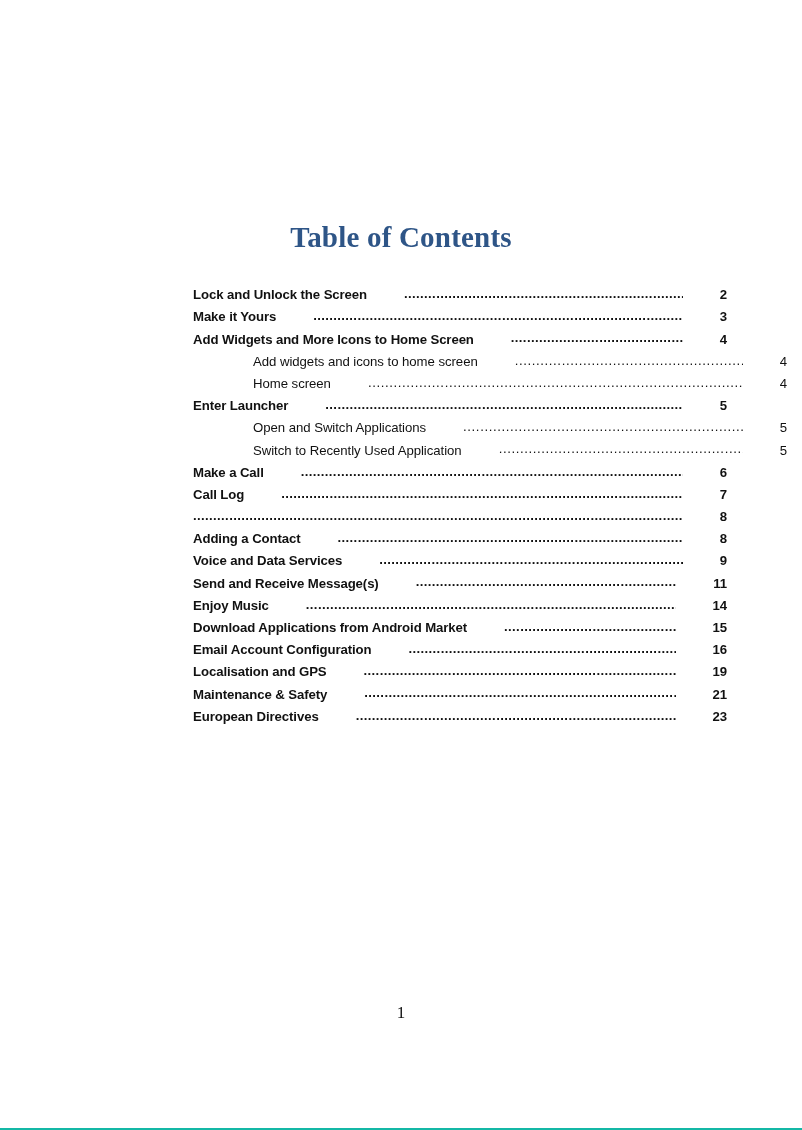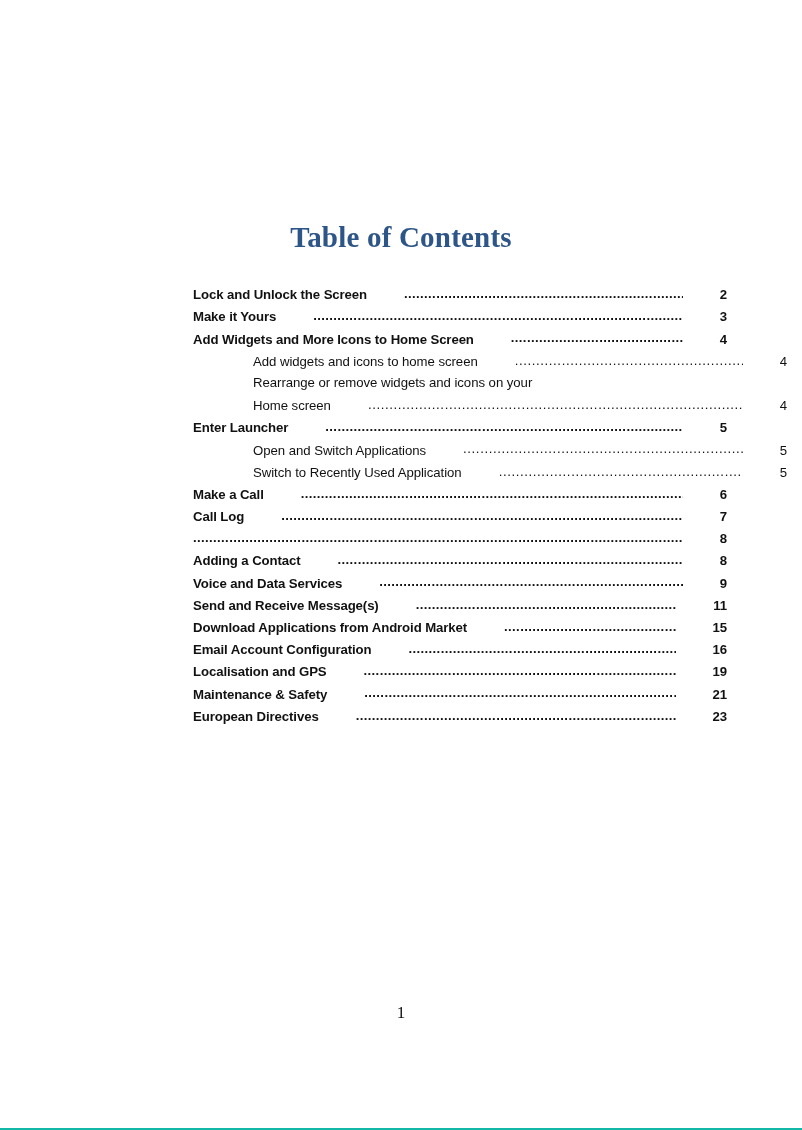--- a/index.html
+++ b/index.html
@@ -113,23 +113,20 @@
       <div class="toc-row level-1">
         <span class="entry-label">Add Widgets and More Icons to Home Screen </span>
         <span class="leader"></span>
         <span class="pageno">4</span>
       </div>
       <div class="toc-row level-2">
         <span class="entry-label">Add widgets and icons to home screen</span>
         <span class="leader"></span>
         <span class="pageno">4</span>
       </div>
-      <div class="toc-row level-2 nodots">
-        <span class="entry-label">Rearrange or remove widgets and icons on your</span>
-      </div>
       <div class="toc-row level-2">
         <span class="entry-label">Home screen </span>
         <span class="leader"></span>
         <span class="pageno">4</span>
       </div>
       <div class="toc-row level-1">
         <span class="entry-label">Enter Launcher </span>
         <span class="leader"></span>
         <span class="pageno">5</span>
       </div>
@@ -166,20 +163,25 @@
         <span class="entry-label">Voice and Data Services </span>
         <span class="leader"></span>
         <span class="pageno">9</span>
       </div>
       <div class="toc-row level-1">
         <span class="entry-label">Send and Receive Message(s)</span>
         <span class="leader"></span>
         <span class="pageno">11</span>
       </div>
       <div class="toc-row level-1">
+        <span class="entry-label">Enjoy Music </span>
+        <span class="leader"></span>
+        <span class="pageno">14</span>
+      </div>
+      <div class="toc-row level-1">
         <span class="entry-label">Download Applications from Android Market </span>
         <span class="leader"></span>
         <span class="pageno">15</span>
       </div>
       <div class="toc-row level-1">
         <span class="entry-label">Email Account Configuration </span>
         <span class="leader"></span>
         <span class="pageno">16</span>
       </div>
       <div class="toc-row level-1">

